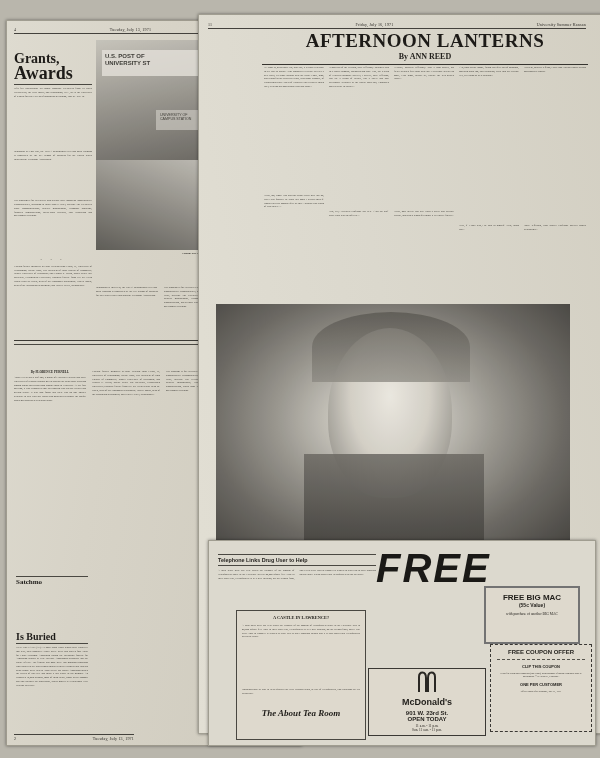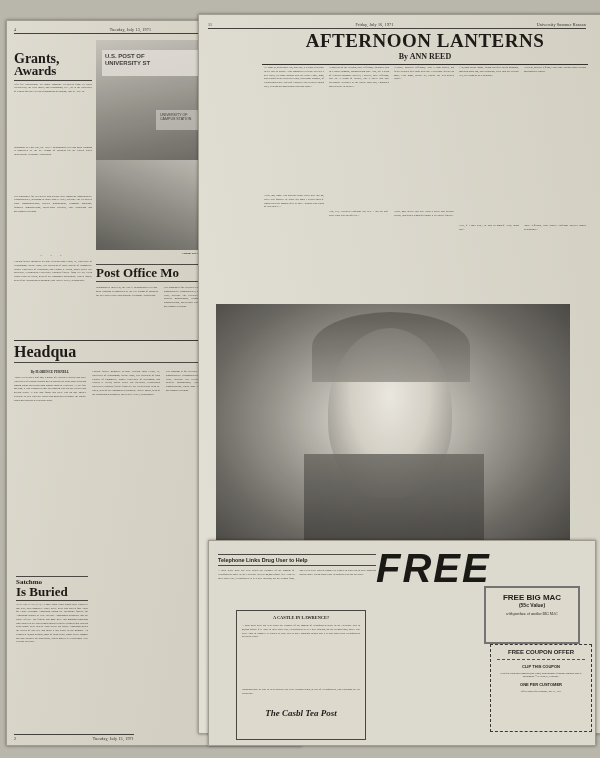--- a/index.html
+++ b/index.html
@@ -107,65 +107,59 @@
     <div class="sheet-edge"></div>
 
     <div class="folio" style="position:absolute;left:8px;top:7px;width:280px;">
       <span>4</span>
       <span>Tuesday, July 13, 1971</span>
       <span>University Summer Kansan</span>
     </div>
 
     <div style="position:absolute;left:8px;top:18px;width:78px;margin-top:14px;">
       <div class="headline" style="font-size:14px;">Grants,</div>
-      <div class="headline" style="font-size:13px;">Awards</div>
+      <div class="headline" style="font-size:18px;">Awards</div>
       <div style="border-bottom:1px solid #4a4842;margin-top:2px;"></div>
       <div class="col" style="margin-top:2px;height:62px;">Fifty-five independent tele-phone company executives from 18 states Puerto Rico, the West Indies, and Washington, D.C., are at the University of Kansas for three weeks of management training, June 21-July 10.</div>
       <div class="col" style="margin-top:1px;height:48px;">Beginning its 14th year, the USITA Management Develop-ment Program is conducted by the KU School of Business for the United States Independent Telephone Association.</div>
       <div class="col" style="margin-top:1px;height:56px;">The program is for executives who already have important administrative responsibilities, according to Joan Frank S. Piper, director. The executives study communications, practice management, economic problems, financial administration, opera-tions research, case regulation and government relations.</div>
       <div class="center-small" style="margin:3px 0;letter-spacing:4px;">* * *</div>
       <div class="col" style="height:96px;">Visiting faculty members in-clude William John Evans, Jr., University of Washington; Dallas Tibbs, vice president of Ohio College of Commerce; Sidney University of Wisconsin; and Francis S. Welsh, public utility law specialist, Georgetown University; business faculty from KU are Dean Ralph Dean M. Olsen, head of the economics department; Lowell Smith, head of the accounting department; and Harvey Wiley, accountancy.</div>
     </div>
 
     <div class="photo" style="position:absolute;left:90px;top:20px;width:200px;height:210px;
          background:linear-gradient(170deg,#c9c6bd 0%,#9a978f 28%,#6f6c66 55%,#4a4844 100%);">
       <div style="position:absolute;left:6px;top:10px;width:120px;height:26px;background:#e6e3da;opacity:.85;"></div>
       <div style="position:absolute;left:9px;top:13px;font-family:'Liberation Sans',sans-serif;font-size:6px;font-weight:bold;color:#3b3934;line-height:1.1;">U.S. POST OF<br>UNIVERSITY ST</div>
       <div style="position:absolute;left:60px;top:70px;width:100px;height:20px;background:#cfccc3;opacity:.7;"></div>
       <div style="position:absolute;left:64px;top:73px;font-family:'Liberation Sans',sans-serif;font-size:3.6px;color:#3b3934;">UNIVERSITY OF<br>CAMPUS STATION</div>
       <div style="position:absolute;left:0;top:120px;width:200px;height:90px;background:linear-gradient(200deg,#d8d5cc,#8f8c85 60%,#5d5b55);"></div>
     </div>
     <div class="center-small" style="position:absolute;left:90px;top:232px;width:200px;font-weight:bold;">Campus Post Office Expa</div>
 
-    <div style="position:absolute;left:90px;top:244px;width:200px;">
-      <div style="border-bottom:1px solid #4a4842;"></div>
-      <div class="headline" style="font-size:13px;margin-top:2px;">Post Office Mo</div>
-      <div style="border-bottom:1px solid #4a4842;margin-top:2px;"></div>
-    </div>
     <div class="col" style="position:absolute;left:90px;top:266px;width:62px;height:50px;">Beginning its 14th year, the USITA Management Develop-ment Program is conducted by the KU School of Business for the United States Independent Telephone Association.</div>
     <div class="col" style="position:absolute;left:158px;top:266px;width:62px;height:50px;">The program is for executives who already have important administrative responsibilities, according to Joan Frank S. Piper, director. The executives study communications, practice management, economic problems, financial administration, opera-tions research, case regulation and government relations.</div>
     <div class="col" style="position:absolute;left:226px;top:266px;width:62px;height:50px;">Visiting faculty members in-clude William John Evans, Jr., University of Washington; Dallas Tibbs, vice president of Ohio College of Commerce; Sidney University of Wisconsin; and Francis S. Welsh, public utility law specialist, Georgetown University; business faculty from KU are Dean Ralph Dean M. Olsen, head of the economics department; Lowell Smith, head of the accounting department; and Harvey Wiley, accountancy.</div>
 
     <div style="position:absolute;left:8px;top:320px;width:282px;">
       <div style="border-bottom:1.4px solid #3b3934;"></div>
-      <div class="headline" style="font-size:16px;margin-top:3px;">Headqua</div>
       <div style="border-bottom:1px solid #4a4842;margin-top:3px;"></div>
     </div>
     <div style="position:absolute;left:8px;top:350px;width:72px;">
       <div class="byline" style="font-size:3.2px;margin-bottom:2px;">By FLORENCE PURNELL</div>
       <div class="col" style="height:190px;">About a year and a half ago, a group of Lawrence citizens and three University of Kansas students met to discuss the drug abuse situation among junior and senior high school youth in Lawrence. At the first meeting, it was recognized that the problem was already critical and getting worse. It was also found that there was no one agency available to deal with any youth who happened to handle the unique problems associated with drug abuse.</div>
     </div>
     <div class="col" style="position:absolute;left:86px;top:350px;width:68px;height:192px;">Visiting faculty members in-clude William John Evans, Jr., University of Washington; Dallas Tibbs, vice president of Ohio College of Commerce; Sidney University of Wisconsin; and Francis S. Welsh, public utility law specialist, Georgetown University; business faculty from KU are Dean Ralph Dean M. Olsen, head of the economics department; Lowell Smith, head of the accounting department; and Harvey Wiley, accountancy.</div>
     <div class="col" style="position:absolute;left:160px;top:350px;width:64px;height:192px;">The program is for executives who already have important administrative responsibilities, according to Joan Frank S. Piper, director. The executives study communications, practice management, economic problems, financial administration, opera-tions research, case regulation and government relations.</div>
     <div class="col" style="position:absolute;left:230px;top:350px;width:58px;height:192px;">Beginning its 14th year, the USITA Management Develop-ment Program is conducted by the KU School of Business for the United States Independent Telephone Association.</div>
 
     <div style="position:absolute;left:10px;top:556px;width:72px;">
       <div style="border-bottom:1px solid #4a4842;"></div>
       <div class="headline" style="font-size:7px;margin-top:2px;">Satchmo</div>
-      <div class="headline" style="font-size:13px;">Is Buried</div>
+      <div class="headline" style="font-size:10px;margin-top:46px;">Is Buried</div>
       <div style="border-bottom:1px solid #4a4842;margin:2px 0;"></div>
       <div class="col" style="height:162px;">NEW ORLEANS (AP)—'I don't think Louis would have wanted it that way,' said trumpeter Teddy Riley. Riley had played four 'Taps' for Louis 'Satchmo' Armstrong during the 'jazzman's funeral' for Armstrong Sunday in New Orleans. Armstrong's birthplace and the cradle of jazz. The funeral had gone over. But morning thousands who wanted to see and perhaps march with the Olympia and Onward brass bands. Riley played 'Taps' as the last cornet Armstrong toured the streets of this city and made a last salute to his memory. An estimated 10,000 persons, most of them black, stood in the summer sun and watched the procession, which moved at a traditional New Orleans jazz pace.</div>
     </div>
 
     <div class="folio" style="position:absolute;left:8px;bottom:4px;width:120px;border-bottom:none;border-top:1px solid #43413c;padding-top:1px;">
       <span>2</span>
       <span>Tuesday, July 13, 1971</span>
     </div>
   </div>
 
@@ -215,21 +209,21 @@
       <div style="border-top:1px solid #4a4842;border-bottom:1px solid #4a4842;padding:2px 0;">
         <div class="big" style="font-size:5.4px;color:#1f1d1a;">Telephone Links Drug User to Help</div>
       </div>
       <div class="col" style="margin-top:3px;height:40px;columns:2;column-gap:5px;">A local dairy herd last year raised the estimate of the amount of Headquarters space in the Lawrence area to 40,000 square feet. Now in their third year, Headquarters is at a new location, on the second floor, and it will serve your to whom it is wanted to trade two to three thousand dollars and it is also toured that Headquarters needs the space.</div>
     </div>
 
     <div class="ad" style="left:28px;top:70px;width:128px;height:128px;">
       <div style="text-align:center;font-size:4.4px;font-weight:bold;padding:4px 2px 2px;">A CASTLE IN LAWRENCE?</div>
       <div class="col" style="padding:2px 5px;height:62px;">A local dairy herd last year raised the estimate of the amount of Headquarters space in the Lawrence area to 40,000 square feet. Now in their third year, Headquarters is at a new location, on the second floor, and it will serve your to whom it is wanted to trade two to three thousand dollars and it is also toured that Headquarters needs the space.</div>
       <div class="col" style="padding:0 5px;height:16px;">Donations may be sent to Head-quarters the First National Bank, in care of Headquarters, con-tributions are tax deductible.</div>
-      <div style="text-align:center;font-family:'Liberation Serif',serif;font-style:italic;font-size:9px;font-weight:bold;margin-top:4px;">The Casbl Tea Post</div>
+      <div style="text-align:center;font-family:'Liberation Serif',serif;font-style:italic;font-size:9px;font-weight:bold;margin-top:4px;">The About Tea Room</div>
     </div>
 
     <div style="position:absolute;left:168px;top:6px;" class="big">
       <span style="font-size:40px;letter-spacing:2px;color:#1a1916;font-style:italic;">FREE</span>
     </div>
 
 
     <div class="ad" style="left:276px;top:46px;width:92px;height:54px;border:2px solid #737373;">
       <div class="big" style="font-size:8px;text-align:center;margin-top:5px;">FREE BIG MAC</div>
       <div class="big" style="font-size:5px;text-align:center;">(55c Value)</div>
@@ -238,15 +232,30 @@
 
     <div class="ad" style="left:282px;top:104px;width:100px;height:86px;border:1px dashed #3a3834;">
       <div class="big" style="font-size:6px;text-align:center;margin-top:4px;">FREE COUPON OFFER</div>
       <div class="dot-rule" style="margin:4px 6px;"></div>
       <div class="big" style="font-size:4px;text-align:center;">CLIP THIS COUPON</div>
       <div class="tiny" style="padding:3px 6px;text-align:center;">Good for a Big Mac Sandwich (55c value) with purchase of another Big Mac only at McDonald's ® W. 23rd St., Lawrence.</div>
       <div class="big" style="font-size:4px;text-align:center;">ONE PER CUSTOMER</div>
       <div class="tiny" style="text-align:center;margin-top:3px;">Offer expires after Saturday, July 31, 1971</div>
     </div>
 
+    <div class="ad" style="left:160px;top:128px;width:116px;height:66px;border:1px solid #3a3834;">
+      <div style="text-align:center;margin-top:2px;">
+        <div style="display:inline-block;width:22px;height:22px;">
+          <svg viewBox="0 0 22 22" width="22" height="22">
+            <path d="M3 21 L3 6 Q3 1.5 6.5 1.5 Q10 1.5 10 7 L10 21" fill="none" stroke="#2a2824" stroke-width="2"></path>
+            <path d="M12 21 L12 7 Q12 1.5 15.5 1.5 Q19 1.5 19 6 L19 21" fill="none" stroke="#2a2824" stroke-width="2"></path>
+          </svg>
+        </div>
+      </div>
+      <div class="big" style="font-size:9px;text-align:center;">McDonald's</div>
+      <div class="big" style="font-size:6px;text-align:center;margin-top:3px;">901 W. 23rd St.</div>
+      <div class="big" style="font-size:6px;text-align:center;">OPEN TODAY</div>
+      <div style="font-size:3.4px;text-align:center;margin-top:2px;">11 a.m. - 11 p.m.</div>
+      <div style="font-size:3.4px;text-align:center;">Sun. 11 a.m. - 11 p.m.</div>
+    </div>
   </div>
 
 </div>
 
 </body></html>

